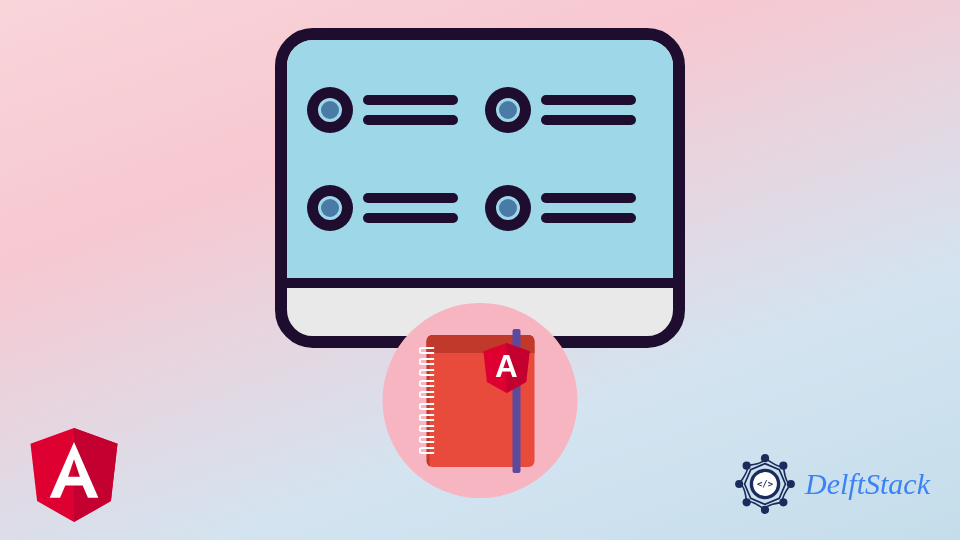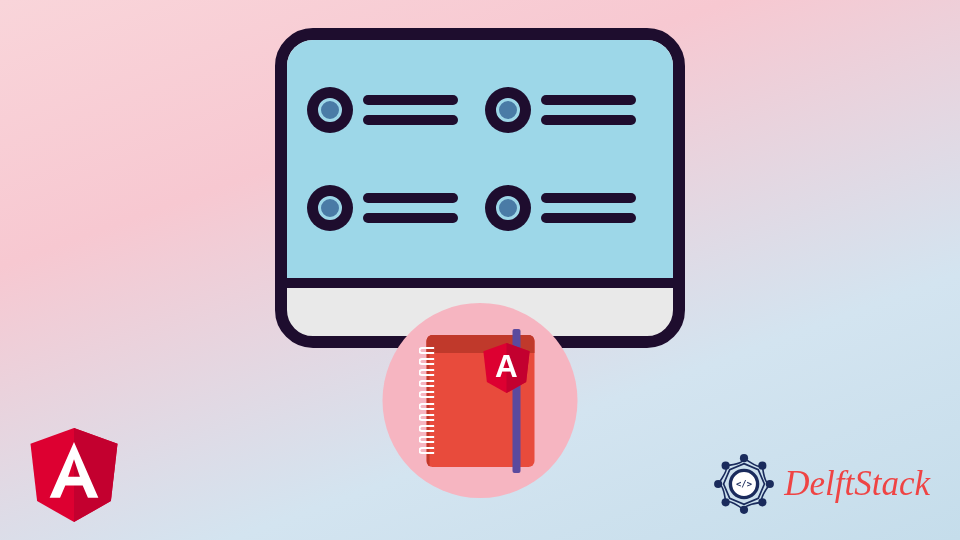--- a/index.html
+++ b/index.html
@@ -135,22 +135,22 @@
     position: absolute;
     right: 30px;
     bottom: 22px;
     display: flex;
     align-items: center;
     gap: 6px;
   }
   .delftstack-text {
     font-family: Georgia, serif;
     font-style: italic;
-    font-size: 35px;
-    color: #ef4444;
+    font-size: 30px;
+    color: #3b82f6;
     font-weight: 500;
   }
 </style>
 </head>
 <body>
 
 <div class="center-illustration">
   <div class="monitor">
     <div class="monitor-screen">
       <div class="list-item">

